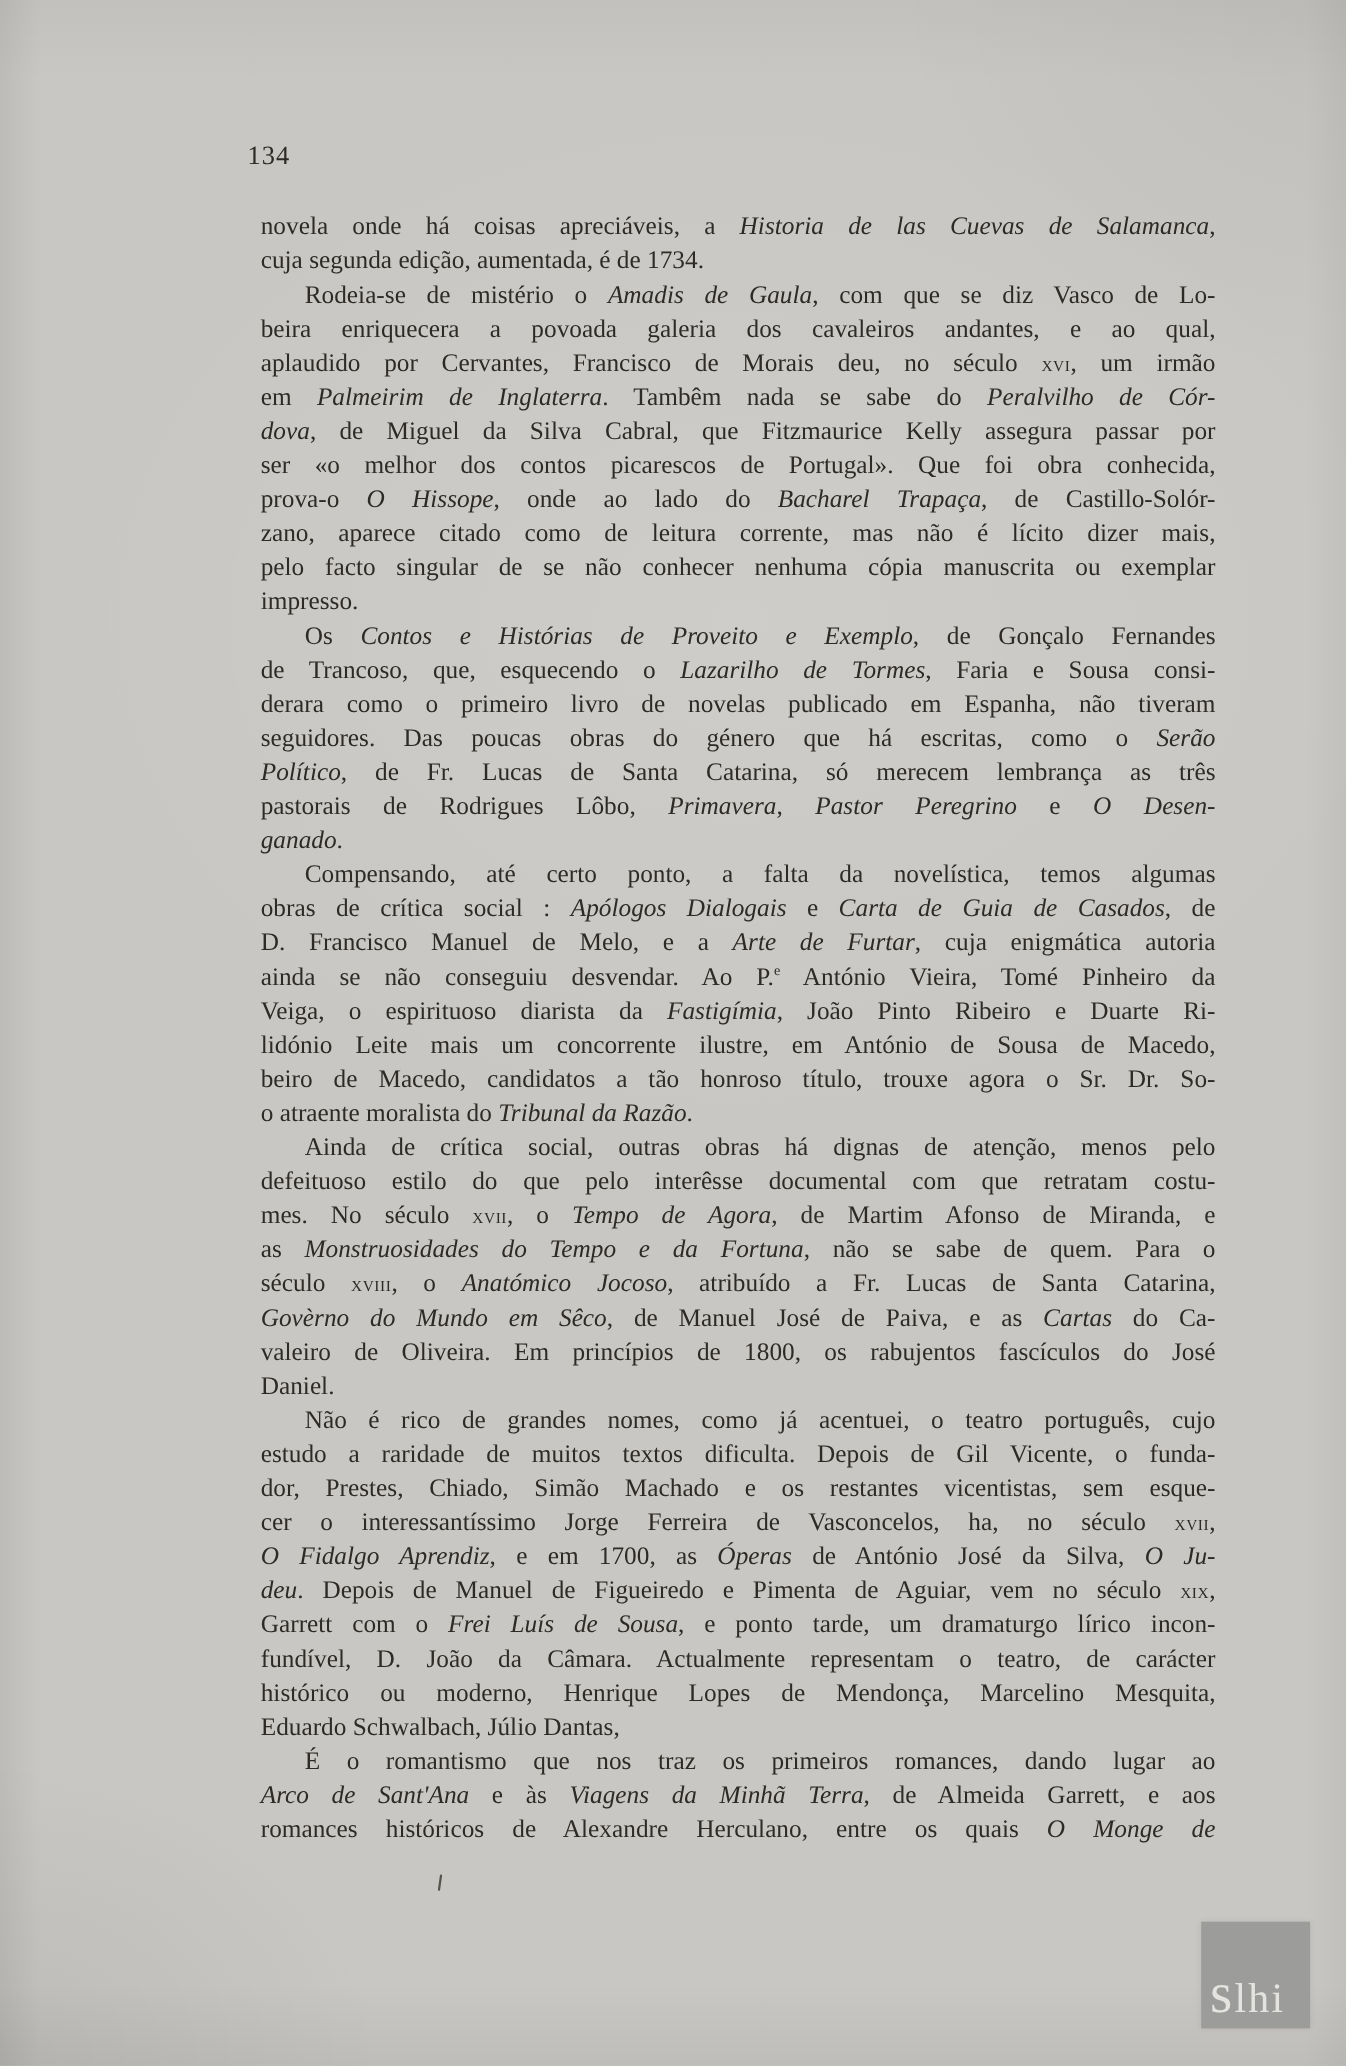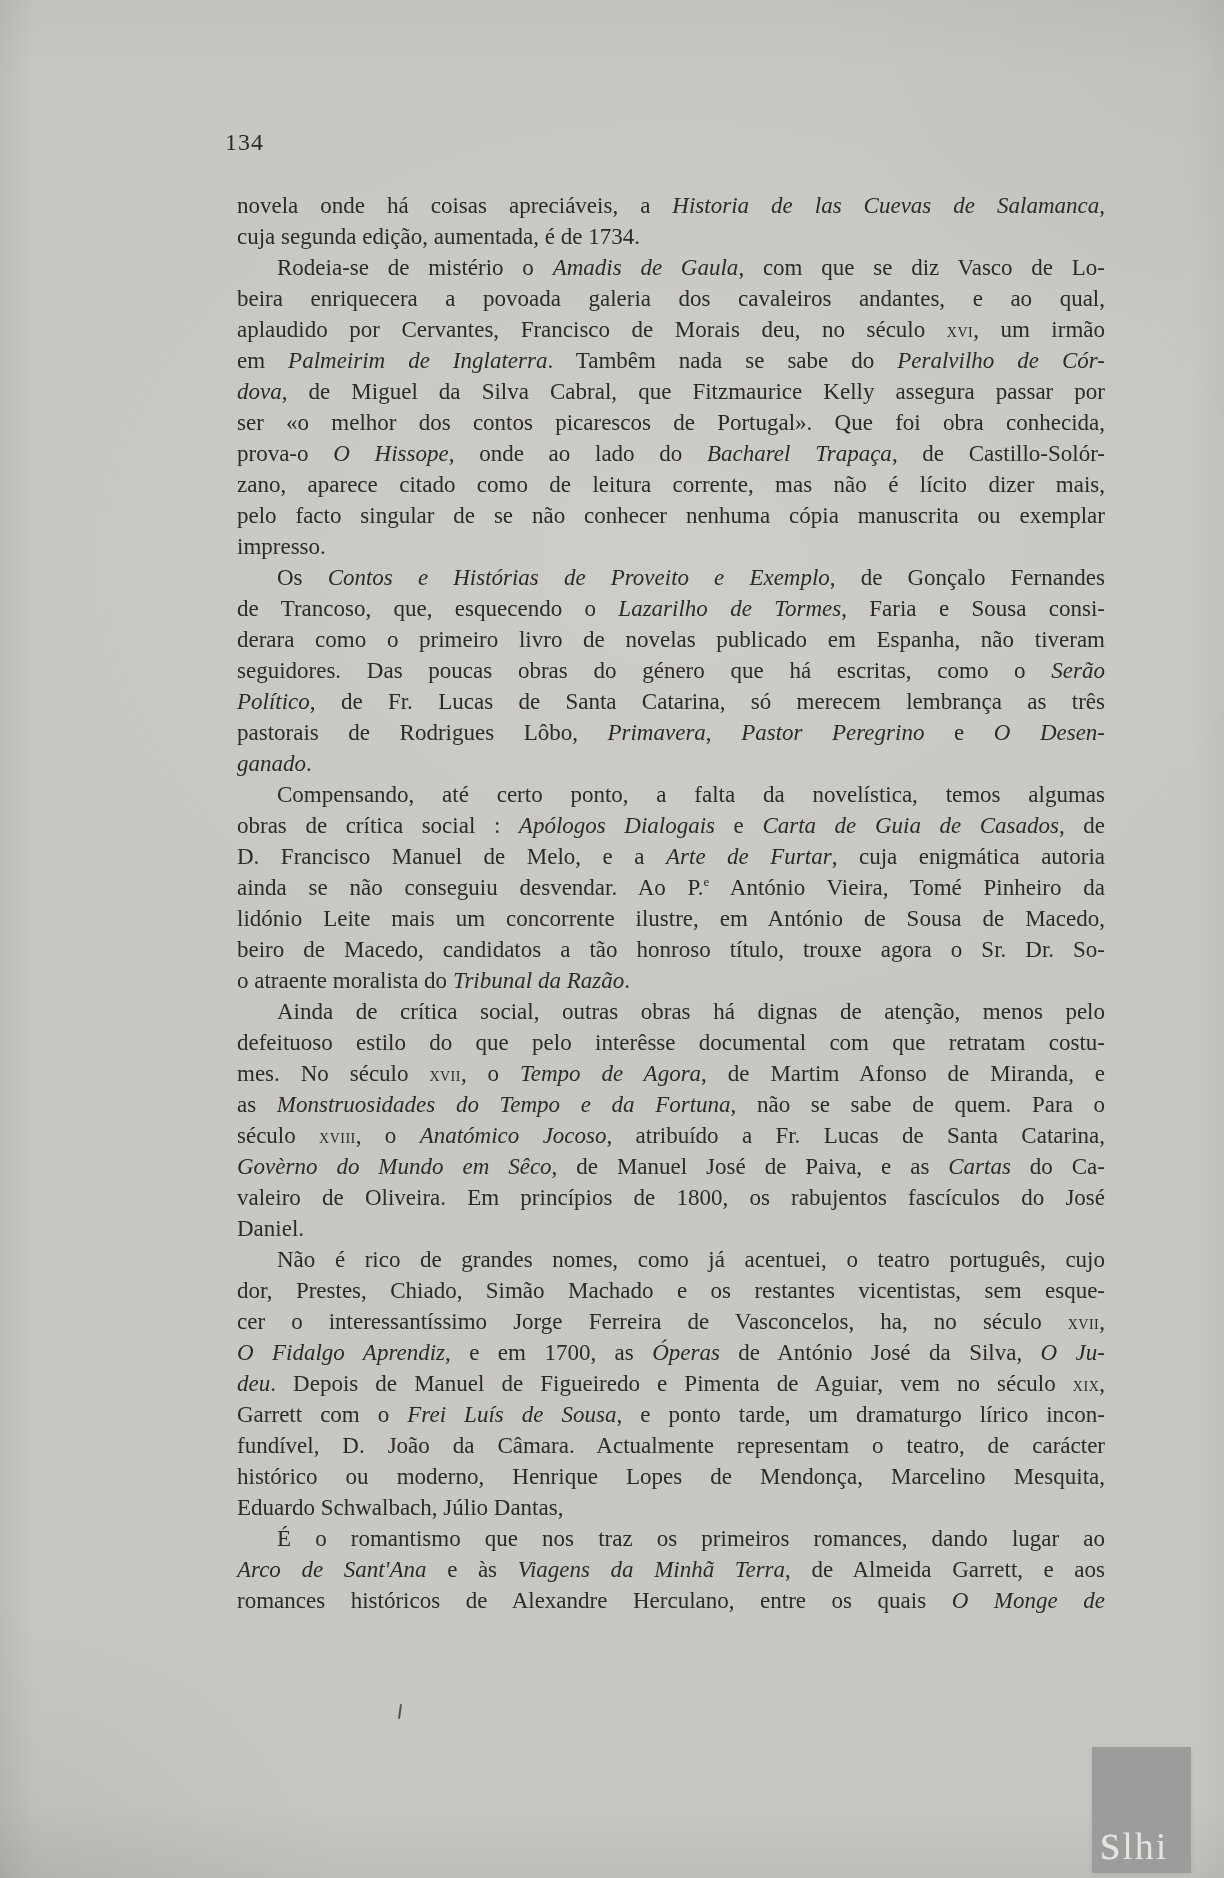--- a/index.html
+++ b/index.html
@@ -59,21 +59,21 @@
     left: 399px; top: 1704px;
     width: 2px; height: 15px;
     background: #56524c;
     transform: rotate(8deg);
     border-radius: 1px;
   }
 
   .logo {
     position: absolute;
     left: 1092px; top: 1747px;
-    width: 99px; height: 126px;
+    width: 99px; height: 97px;
     background: #9c9c9a;
     box-shadow: 0 0 6px rgba(0,0,0,0.08);
   }
   .logo-text {
     display: block;
     position: absolute;
     left: 8px; bottom: 8px;
     font-family: "Liberation Serif", "DejaVu Serif", serif;
     font-size: 38px;
     line-height: 38px;
@@ -106,32 +106,34 @@
     <div class="line"><span>de Trancoso, que, esquecendo o </span><span class="it">Lazarilho de Tormes</span><span>, Faria e Sousa consi-</span></div>
     <div class="line"><span>derara como o primeiro livro de novelas publicado em Espanha, não tiveram</span></div>
     <div class="line"><span>seguidores. Das poucas obras do género que há escritas, como o </span><span class="it">Serão</span></div>
     <div class="line"><span class="it">Político</span><span>, de Fr. Lucas de Santa Catarina, só merecem lembrança as três</span></div>
     <div class="line"><span>pastorais de Rodrigues Lôbo, </span><span class="it">Primavera</span><span>, </span><span class="it">Pastor Peregrino</span><span> e </span><span class="it">O Desen-</span></div>
     <div class="line end"><span class="it">ganado</span><span>.</span></div>
     <div class="line ind"><span>Compensando, até certo ponto, a falta da novelística, temos algumas</span></div>
     <div class="line"><span>obras de crítica social : </span><span class="it">Apólogos Dialogais</span><span> e </span><span class="it">Carta de Guia de Casados</span><span>, de</span></div>
     <div class="line"><span>D. Francisco Manuel de Melo, e a </span><span class="it">Arte de Furtar</span><span>, cuja enigmática autoria</span></div>
     <div class="line"><span>ainda se não conseguiu desvendar. Ao P.</span><sup>e</sup><span> António Vieira, Tomé Pinheiro da</span></div>
+    <div class="line"><span>Veiga, o espirituoso diarista da </span><span class="it">Fastigímia</span><span>, João Pinto Ribeiro e Duarte Ri-</span></div>
     <div class="line"><span>lidónio Leite mais um concorrente ilustre, em António de Sousa de Macedo,</span></div>
     <div class="line"><span>beiro de Macedo, candidatos a tão honroso título, trouxe agora o Sr. Dr. So-</span></div>
     <div class="line end"><span>o atraente moralista do </span><span class="it">Tribunal da Razão</span><span>.</span></div>
     <div class="line ind"><span>Ainda de crítica social, outras obras há dignas de atenção, menos pelo</span></div>
     <div class="line"><span>defeituoso estilo do que pelo interêsse documental com que retratam costu-</span></div>
     <div class="line"><span>mes. No século </span><span class="sc">XVII</span><span>, o </span><span class="it">Tempo de Agora</span><span>, de Martim Afonso de Miranda, e</span></div>
     <div class="line"><span>as </span><span class="it">Monstruosidades do Tempo e da Fortuna</span><span>, não se sabe de quem. Para o</span></div>
     <div class="line"><span>século </span><span class="sc">XVIII</span><span>, o </span><span class="it">Anatómico Jocoso</span><span>, atribuído a Fr. Lucas de Santa Catarina,</span></div>
     <div class="line"><span class="it">Govèrno do Mundo em Sêco</span><span>, de Manuel José de Paiva, e as </span><span class="it">Cartas</span><span> do Ca-</span></div>
     <div class="line"><span>valeiro de Oliveira. Em princípios de 1800, os rabujentos fascículos do José</span></div>
     <div class="line end"><span>Daniel.</span></div>
     <div class="line ind"><span>Não é rico de grandes nomes, como já acentuei, o teatro português, cujo</span></div>
+    <div class="line"><span>estudo a raridade de muitos textos dificulta. Depois de Gil Vicente, o funda-</span></div>
     <div class="line"><span>dor, Prestes, Chiado, Simão Machado e os restantes vicentistas, sem esque-</span></div>
     <div class="line"><span>cer o interessantíssimo Jorge Ferreira de Vasconcelos, ha, no século </span><span class="sc">XVII</span><span>,</span></div>
     <div class="line"><span class="it">O Fidalgo Aprendiz</span><span>, e em 1700, as </span><span class="it">Óperas</span><span> de António José da Silva, </span><span class="it">O Ju-</span></div>
     <div class="line"><span class="it">deu</span><span>. Depois de Manuel de Figueiredo e Pimenta de Aguiar, vem no século </span><span class="sc">XIX</span><span>,</span></div>
     <div class="line"><span>Garrett com o </span><span class="it">Frei Luís de Sousa</span><span>, e ponto tarde, um dramaturgo lírico incon-</span></div>
     <div class="line"><span>fundível, D. João da Câmara. Actualmente representam o teatro, de carácter</span></div>
     <div class="line"><span>histórico ou moderno, Henrique Lopes de Mendonça, Marcelino Mesquita,</span></div>
     <div class="line end"><span>Eduardo Schwalbach, Júlio Dantas,</span></div>
     <div class="line ind"><span>É o romantismo que nos traz os primeiros romances, dando lugar ao</span></div>
     <div class="line"><span class="it">Arco de Sant'Ana</span><span> e às </span><span class="it">Viagens da Minhã Terra</span><span>, de Almeida Garrett, e aos</span></div>

